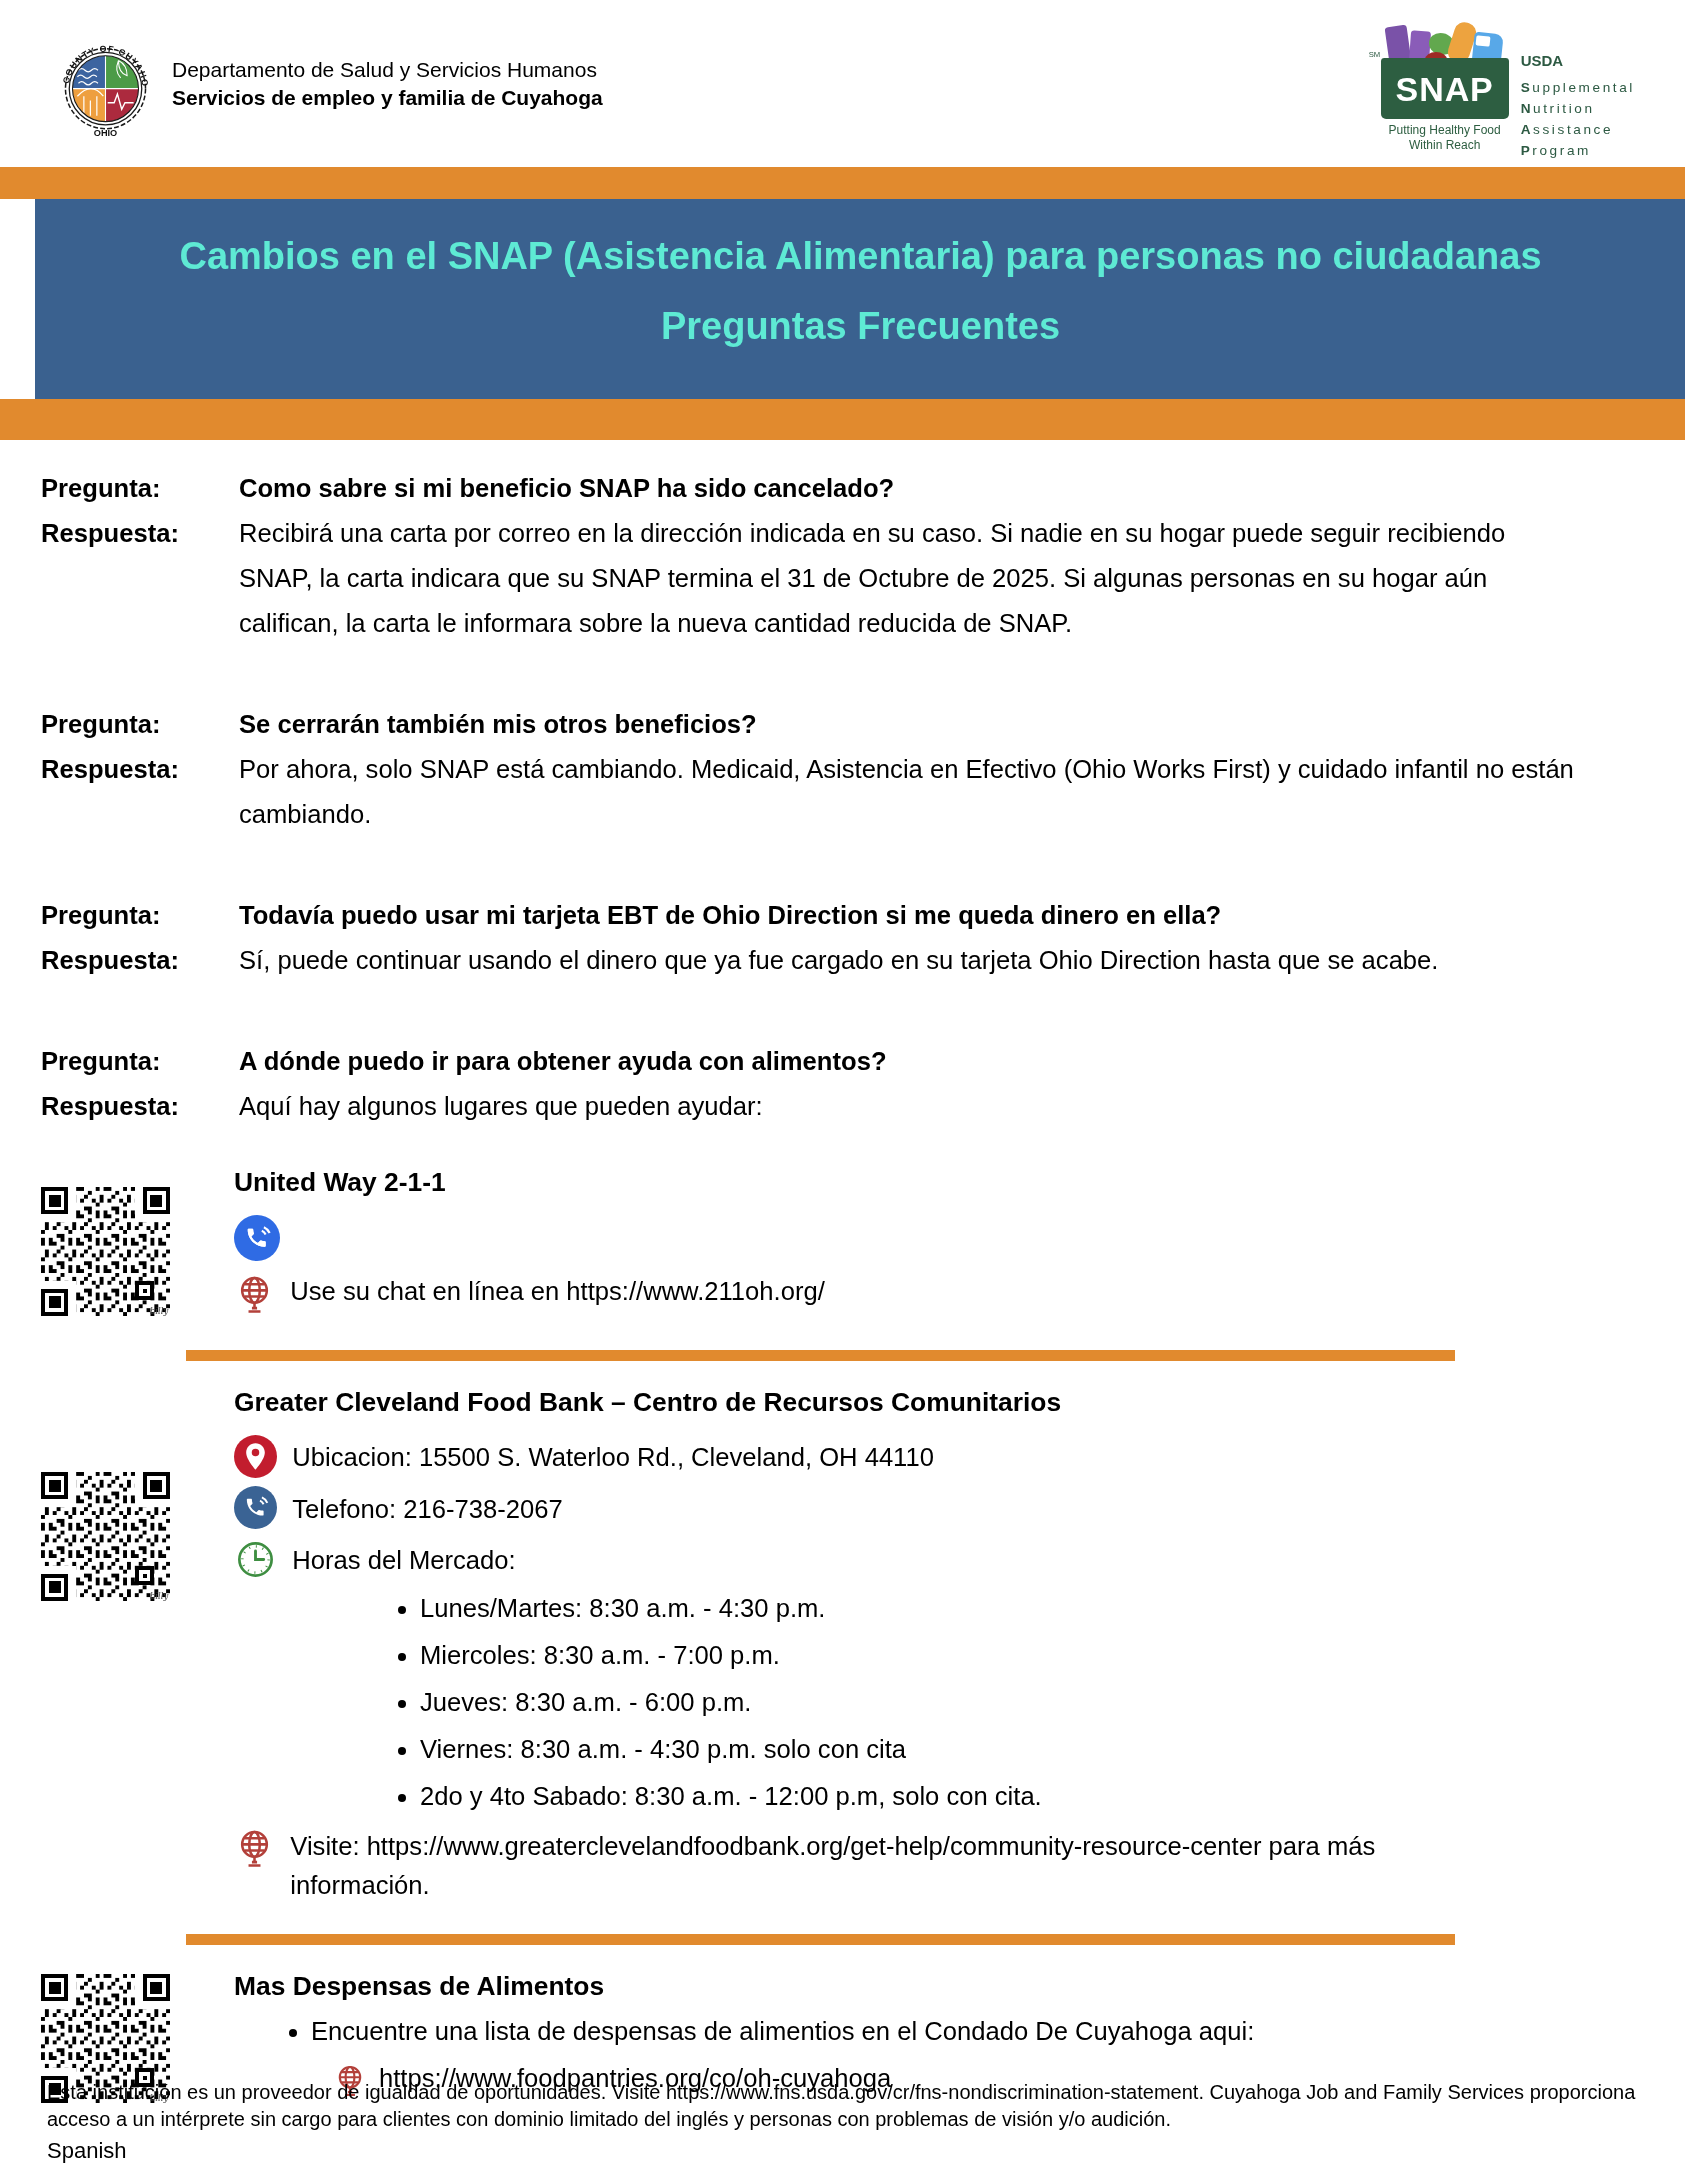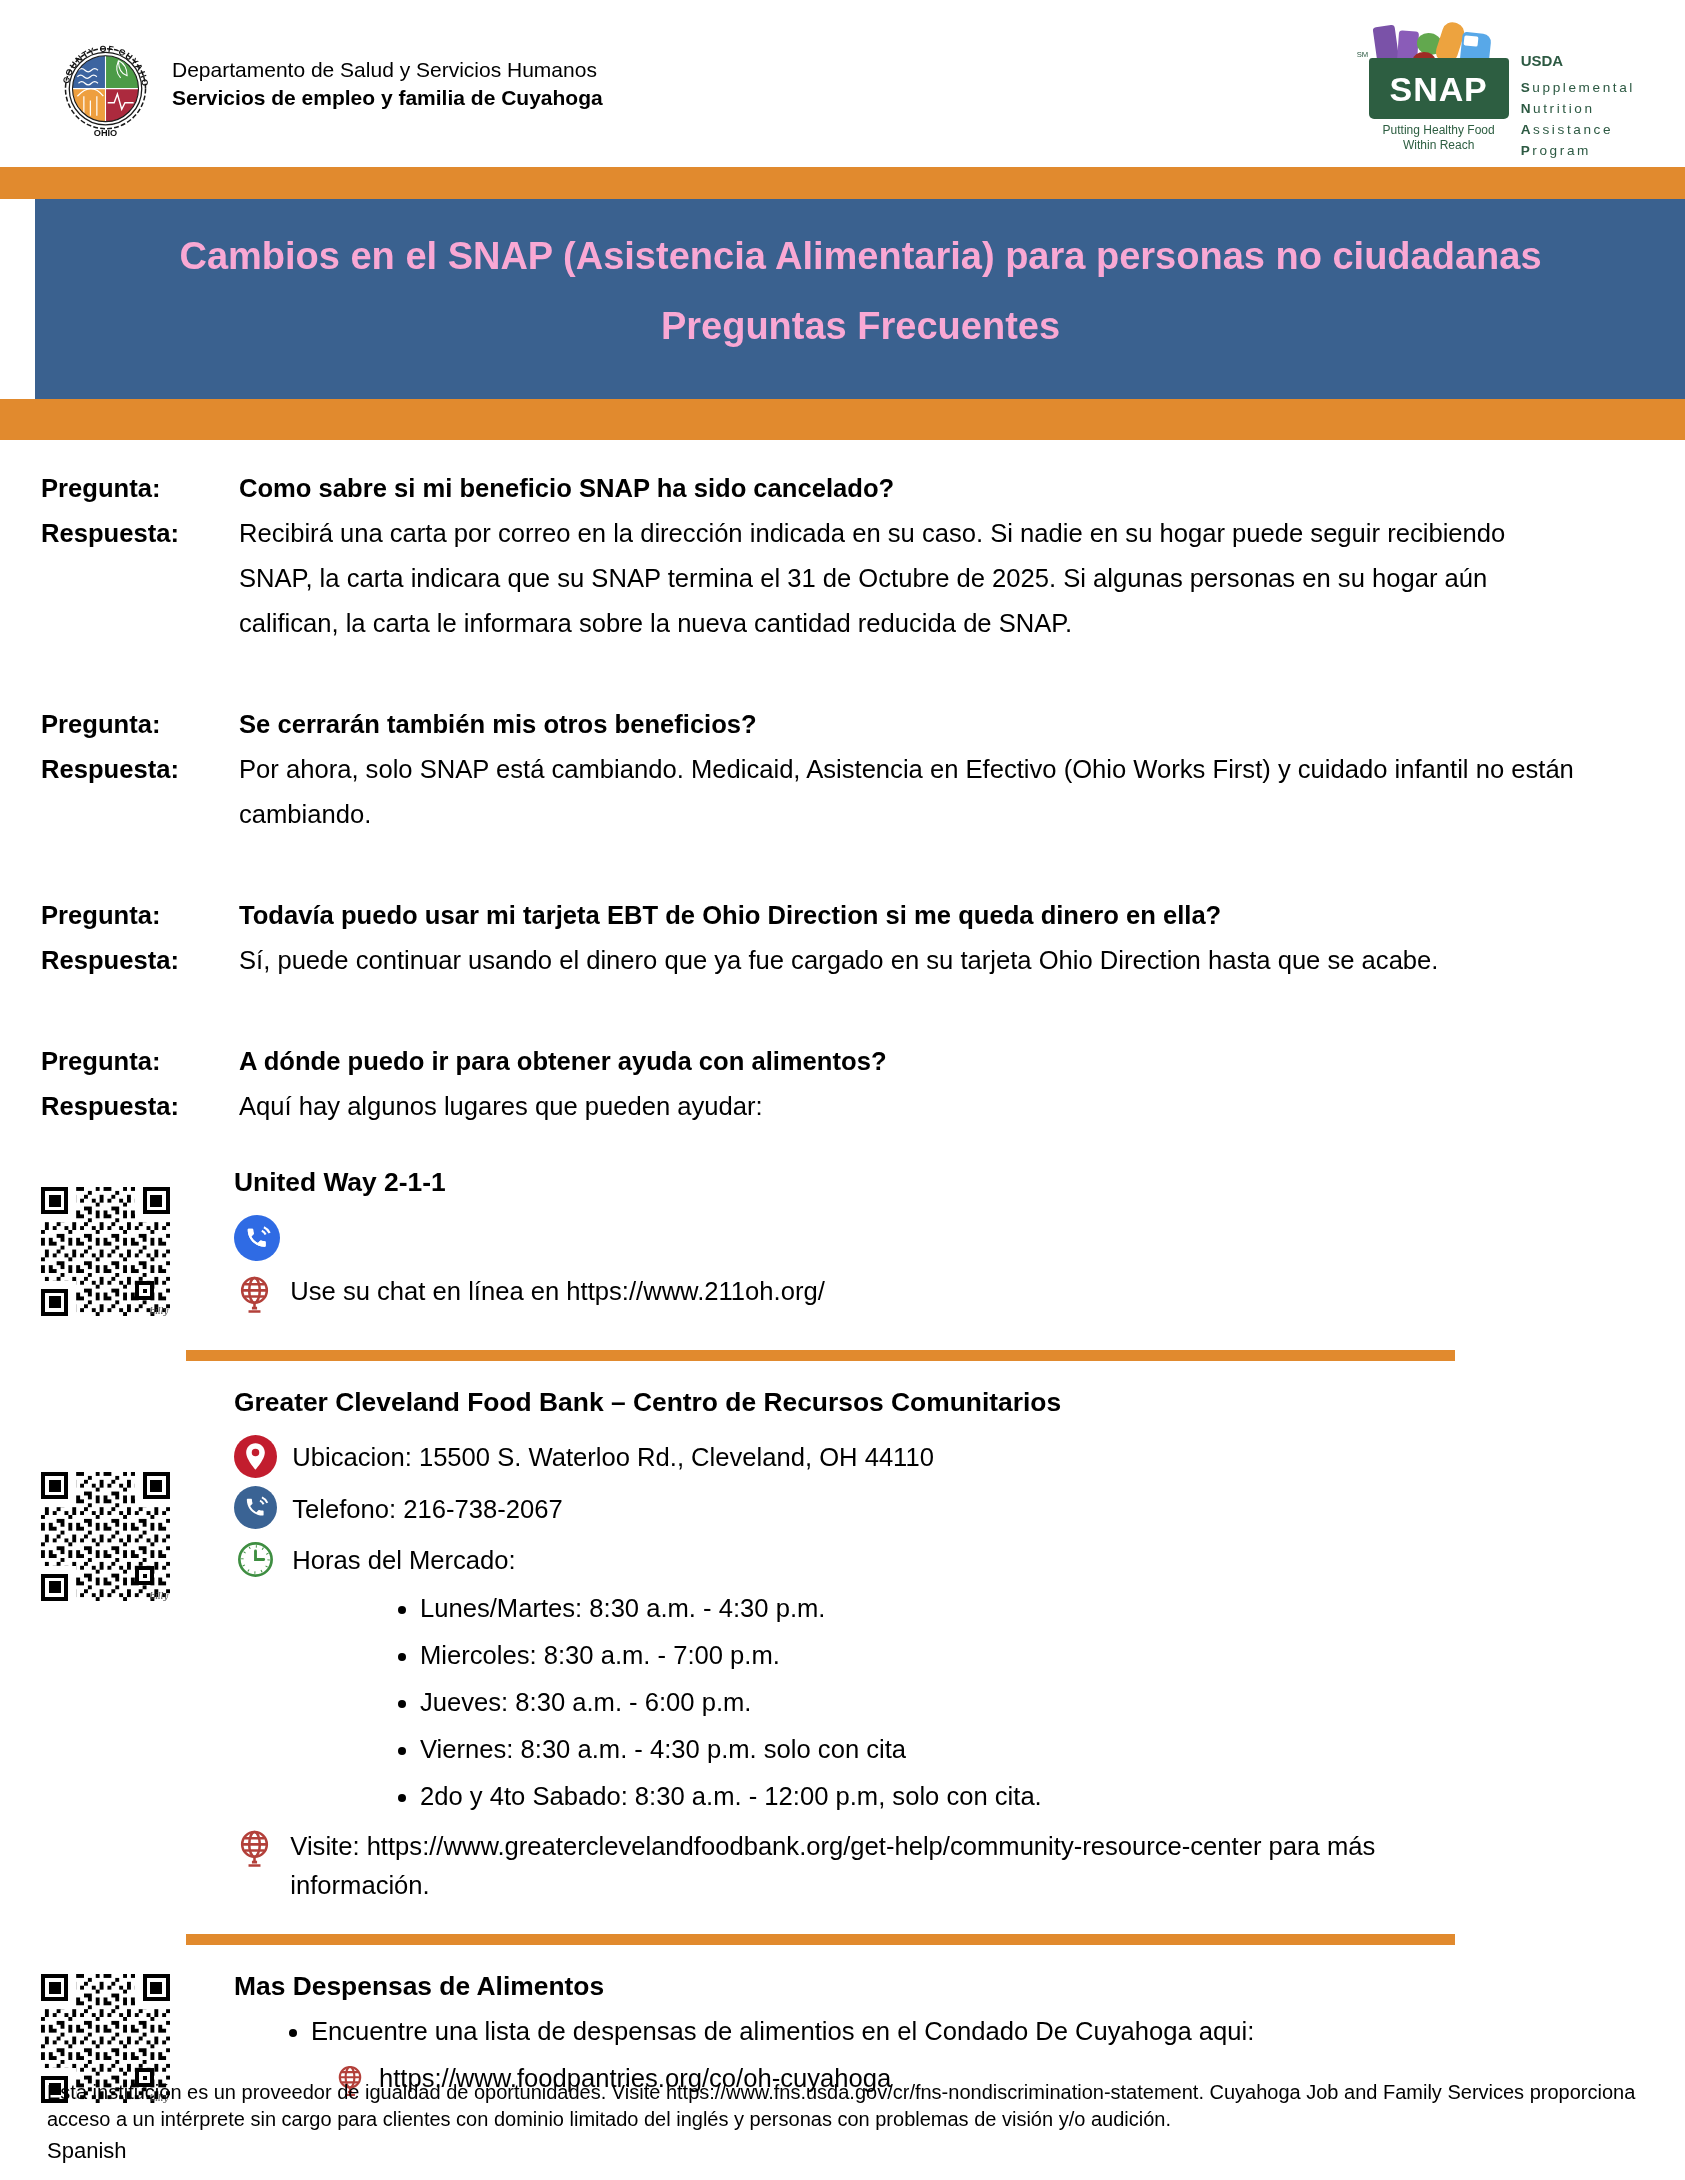--- a/index.html
+++ b/index.html
@@ -7,36 +7,36 @@
     width:1686px;height:2181px;position:relative;background:#fff;
     font-family:"Liberation Sans","DejaVu Sans",sans-serif;color:#000;
     overflow:hidden;margin:0 auto;
   }
   
   .top-header{height:167px;display:flex;align-items:center;padding:0 51px;box-sizing:border-box;}
   .seal-wrap{width:109px;height:119px;flex:none;margin-top:5.1px;}
   .dept{margin-left:12px;font-size:21px;line-height:1.32;}
   .dept .d2{font-weight:bold;}
   .snap-logo{margin-left:auto;display:flex;align-items:flex-start;gap:12px;padding-top:15.3px;}
-  .bag-area{position:relative;width:140px;text-align:center;}
+  .bag-area{position:relative;width:128px;text-align:center;}
   .sm{position:absolute;left:-12px;top:29px;font-size:7.7px;color:#2d5a43;}
   .produce{position:relative;height:44px;}
   .p-shape{position:absolute;}
   .bag{background:#2d5e41;border-radius:3.4px 3.4px 5.1px 5.1px;padding:12px 5.1px 10.2px;margin-top:-6.8px;position:relative;}
   .bag-text{color:#fff;font-weight:bold;font-size:34px;letter-spacing:0.9px;font-style:normal;}
   .tagline{color:#2d5e41;font-size:12px;line-height:1.25;margin-top:4.3px;}
   .usda-col{padding-top:31px;}
   .usda{font-weight:bold;font-size:15px;color:#2d5a43;margin-bottom:8.5px;}
   .pw{font-size:13.6px;letter-spacing:2.6px;color:#2d5a43;line-height:1.55;}
   .pw::first-letter{font-weight:bold;}
   
   .stripe{background:#E18A2E;}
   .stripe.s1{height:32px;}
   .stripe.s2{height:41px;}
-  .banner{background:#3A618F;color:#f9a8d4;text-align:center;padding:36px 34px 51px;margin-left:35px;}
+  .banner{background:#3A618F;color:#5eead4;text-align:center;padding:36px 34px 51px;margin-left:35px;}
   .banner .t1{font-size:38px;font-weight:bold;}
   .banner .t2{font-size:38px;font-weight:bold;margin-top:27px;}
   
   .content{padding:25.6px 41px 0;}
   .qa{margin-bottom:56px;font-size:25.6px;line-height:1.76;}
   .qa-row{display:flex;align-items:flex-start;}
   .qa-label{width:198px;flex:none;font-weight:bold;}
   .q-text{font-weight:bold;max-width:1380px;}
   .a-text{max-width:1337px;}
   

